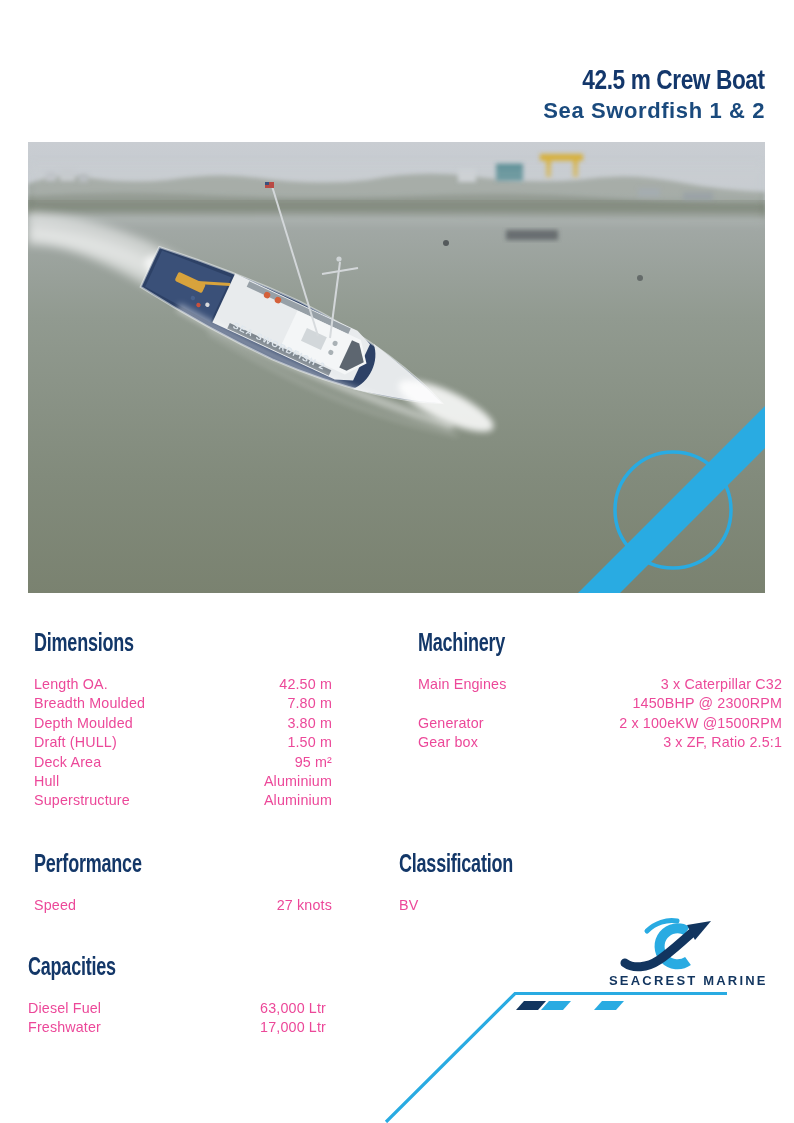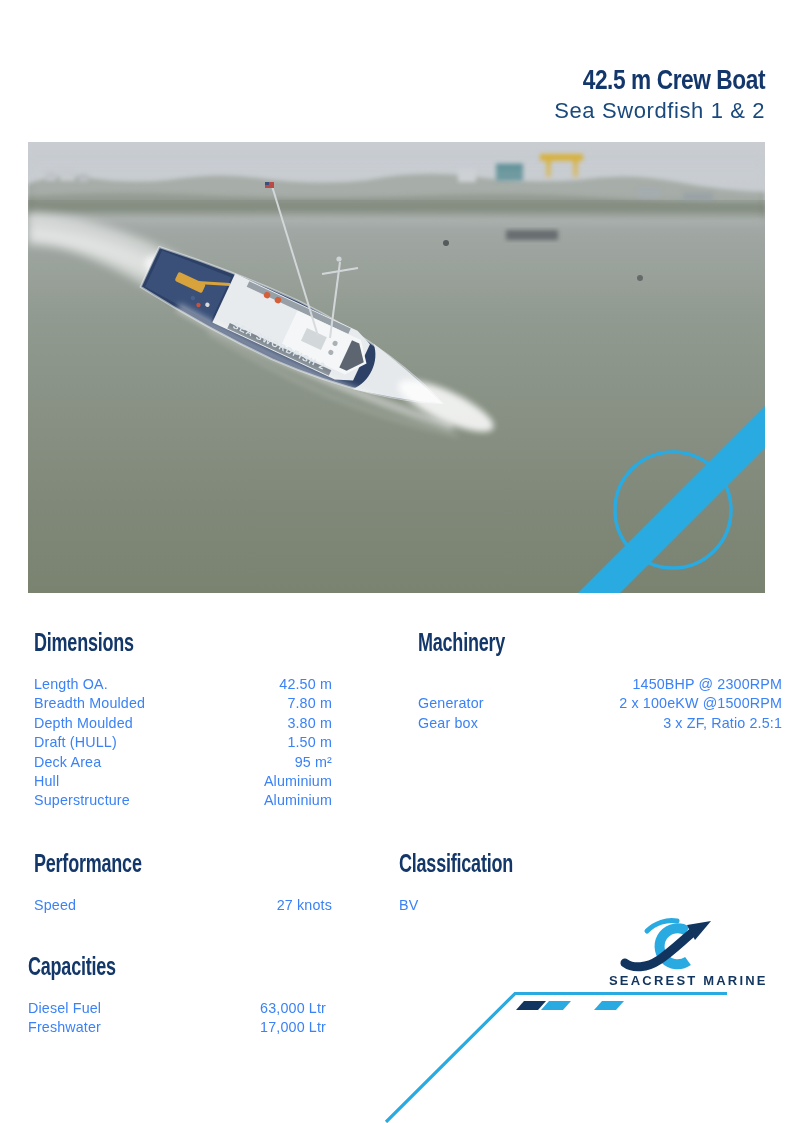--- a/index.html
+++ b/index.html
@@ -9,33 +9,33 @@
     background:#ffffff;overflow:hidden;
     font-family:"Liberation Sans", sans-serif;color:#1c4371;
   }
   
   .hdr{position:absolute;top:66px;right:29px;text-align:right;}
   .hdr .title{
     font-size:27px;font-weight:bold;color:#13376b;line-height:28px;
     transform:scaleX(.84);transform-origin:100% 50%;letter-spacing:-.5px;white-space:nowrap;
   }
   .hdr .subtitle{
-    font-size:22px;font-weight:400;color:#1a4a7d;line-height:26px;margin-top:4px;
+    font-size:22px;font-weight:700;color:#1a4a7d;line-height:26px;margin-top:4px;
     letter-spacing:.6px;white-space:nowrap;
   }
   
   .photo{position:absolute;left:28px;top:142px;width:737px;height:451px;overflow:hidden;}
   .photo svg{display:block;}
   
   .sec{position:absolute;}
   .sec h2{
     margin:0;font-size:25px;line-height:20px;font-weight:bold;color:#133768;
     transform:scaleX(.72);transform-origin:0 50%;letter-spacing:-.3px;white-space:nowrap;
   }
-  .rows{margin-top:23px;font-size:14.3px;line-height:19.4px;letter-spacing:.15px;color:#3b82f6;}
+  .rows{margin-top:23px;font-size:14.3px;line-height:19.4px;letter-spacing:.15px;color:#ec4899;}
   .spec-row{display:flex;justify-content:space-between;}
   .spec-row .lab{text-align:left;}
   .spec-row .val{text-align:right;}
   #sec-dimensions{left:34px;top:632px;width:298px;}
   #sec-machinery{left:418px;top:632px;width:364px;}
   #sec-performance{left:34px;top:853px;width:298px;}
   #sec-classification{left:399px;top:853px;width:364px;}
   #sec-capacities{left:28px;top:956px;width:298px;}
   
   .logo{position:absolute;left:619px;top:916px;width:114px;height:58px;}
@@ -191,20 +191,24 @@
           <span class="lab">Superstructure</span>
           <span class="val">Aluminium</span>
         </div>
     </div>
   </section>
 
   <section class="sec" id="sec-machinery">
     <h2>Machinery</h2>
     <div class="rows">
       <div class="spec-row">
+          <span class="lab">Main Engines</span>
+          <span class="val">3 x Caterpillar C32</span>
+        </div>
+      <div class="spec-row">
           <span class="lab"></span>
           <span class="val">1450BHP @ 2300RPM</span>
         </div>
       <div class="spec-row">
           <span class="lab">Generator</span>
           <span class="val">2 x 100eKW @1500RPM</span>
         </div>
       <div class="spec-row">
           <span class="lab">Gear box</span>
           <span class="val">3 x ZF, Ratio 2.5:1</span>

